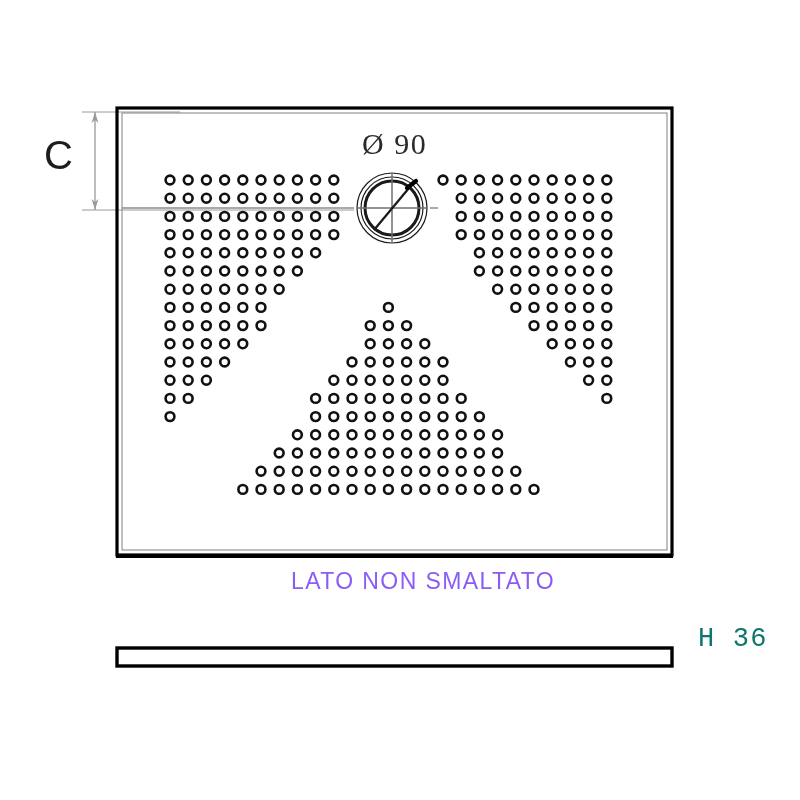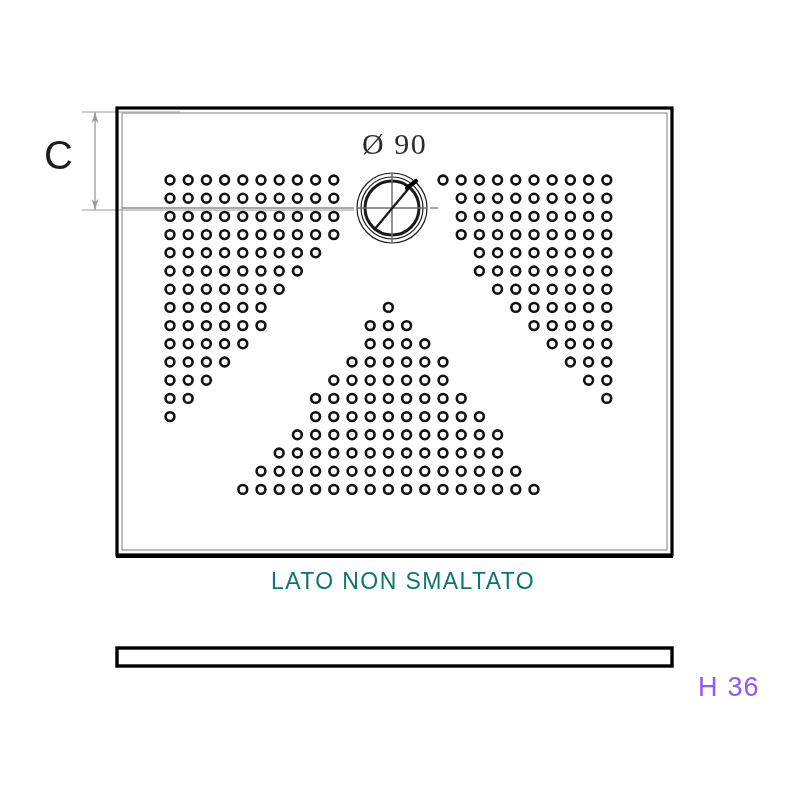--- a/index.html
+++ b/index.html
@@ -56,35 +56,36 @@
     left: 362px;
     top: 129px;
     font-size: 30px;
     font-weight: 400;
     letter-spacing: 1.5px;
     color: #2a2a2a;
     font-family: Liberation Serif, serif;
   }
 
   #label-lato {
-    left: 271px;
+    left: 291px;
     top: 570px;
     font-size: 23px;
     font-weight: 400;
     letter-spacing: 1.4px;
-    color: #0f766e;
+    color: #8b5cf6;
   }
 
   #label-height {
     left: 698px;
-    top: 674px;
+    top: 626px;
     font-size: 27px;
     font-weight: 400;
     letter-spacing: 1.2px;
-    color: #8b5cf6;
+    color: #0f766e;
+    font-family: Liberation Mono, monospace;
   }
 </style>
 </head>
 <body>
 
 <div id="drawing-root">
 
   <svg class="canvas" viewBox="0 0 800 800">
 
     <g id="dim-c-group">

